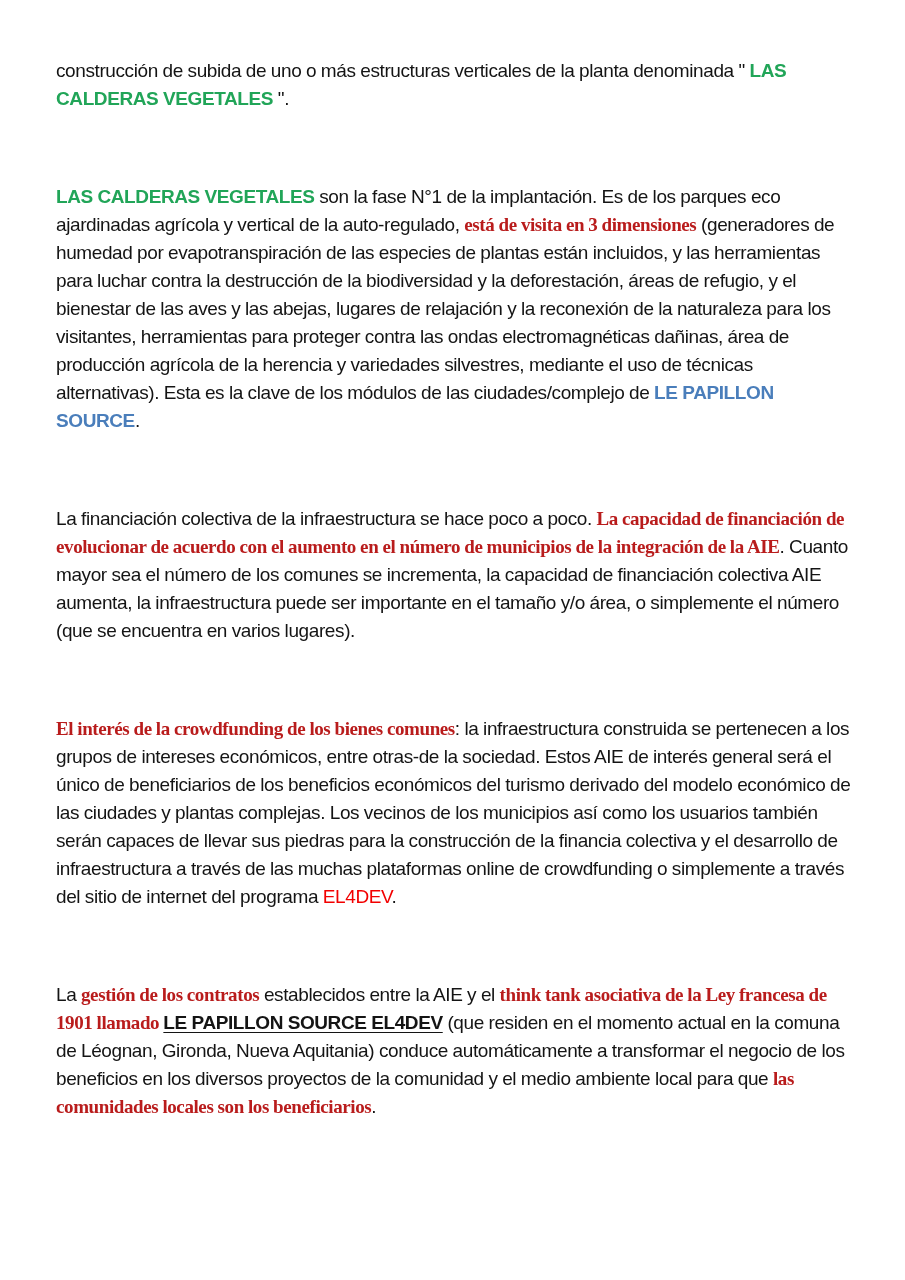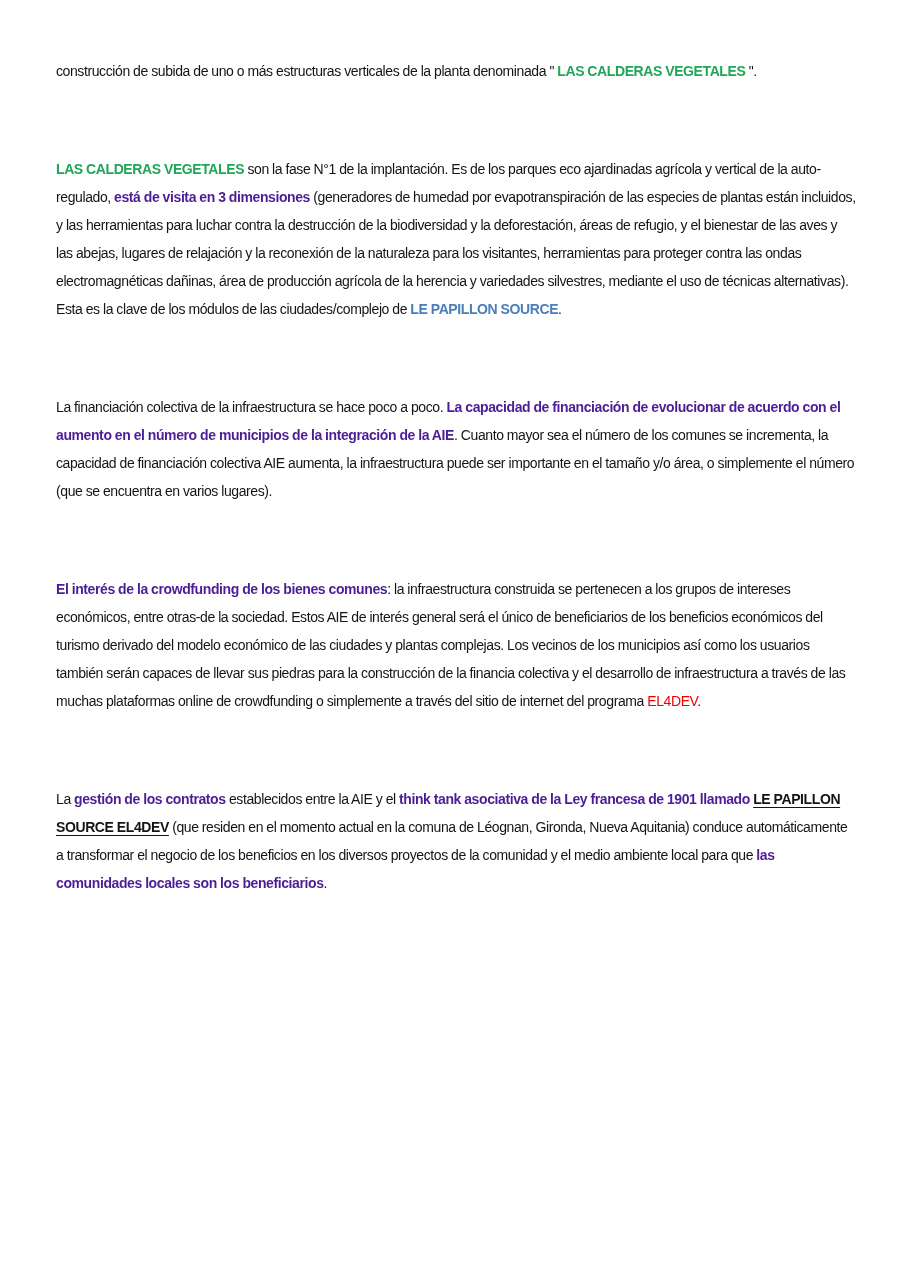--- a/index.html
+++ b/index.html
@@ -16,32 +16,32 @@
   .document-page {
     width: 905px;
     height: 1280px;
     background: #ffffff;
     box-sizing: border-box;
   }
   .document-content {
     box-sizing: content-box;
     padding: 57px 49px 0 56px;
     width: 800px;
-    font-size: 14px;
+    font-size: 19px;
     line-height: 28px;
     letter-spacing: -0.4px;
     color: #141414;
     word-spacing: -0.2px;
   }
   p.para {
     margin: 0 0 70px 0;
     padding: 0;
   }
   .run-normal { font-weight: normal; color: #141414; }
-  .run-bold { font-weight: bold; color: #4c1d95; }
+  .run-bold { font-weight: bold; color: #b91c1c; font-family: Liberation Serif, serif; }
   .run-green-bold { font-weight: bold; color: var(--green, #21a558); }
   .run-blue-bold { font-weight: bold; color: var(--blue, #4a7ebb); }
   .run-red-bold { font-weight: normal; color: var(--red, #f20000); }
   .run-bold-underline { font-weight: bold; color: #141414; text-decoration: underline; text-underline-offset: 3px; }
 </style>
 </head>
 <body style="background: rgb(255, 255, 255);">
 
 <div class="document-page">
   <div class="document-content">

